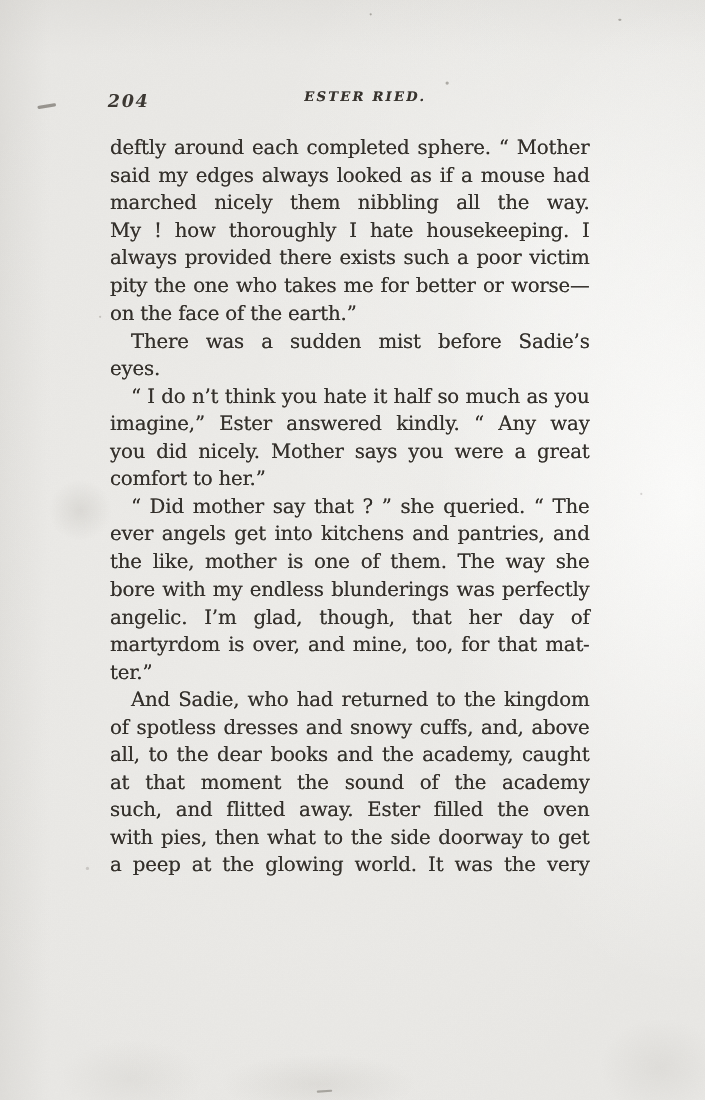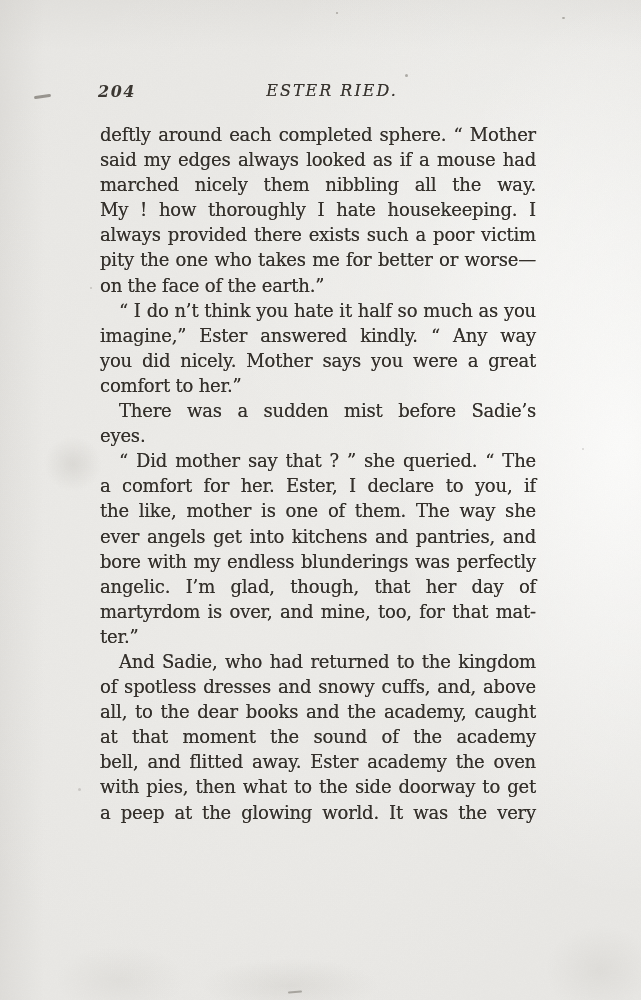--- a/index.html
+++ b/index.html
@@ -21,21 +21,21 @@
   .grain { position: absolute; inset: 0; pointer-events: none; opacity: 0.5; }
   .header-row { position: absolute; top: 80px; left: 100px; width: 436px; height: 24px; }
   .pagenum {
     position: absolute; left: -2px; top: 2px;
     font-style: italic; font-weight: 700; font-size: 16px;
     letter-spacing: 1.5px; color: #3b3732;
   }
   .running-title {
     position: absolute; left: calc(50% + 14px); top: 1px;
     transform: translateX(-50%);
-    font-style: italic; font-weight: 400; font-size: 16px;
+    font-style: italic; font-weight: 700; font-size: 12px;
     letter-spacing: 2px; white-space: nowrap; color: #37332e;
     text-shadow: 0 0 0.5px rgba(55,51,46,0.65);
   }
   .body-text {
     position: absolute; top: 122px; left: 100px; width: 436px;
     font-size: 18px; line-height: 25.1px; letter-spacing: -0.2px;
     text-shadow: 0 0 0.5px rgba(49,45,40,0.7);
   }
   .para { margin: 0; }
   .line { text-align: justify; text-align-last: justify; white-space: normal; }
@@ -88,45 +88,44 @@
       <div class="para">
         <div class="line">deftly around each completed sphere.  “ Mother</div>
         <div class="line">said my edges always looked as if a mouse had</div>
         <div class="line">marched nicely them nibbling all the way.</div>
         <div class="line">My !  how thoroughly I hate housekeeping.  I</div>
         <div class="line">always provided there exists such a poor victim</div>
         <div class="line">pity the one who takes me for better or worse—</div>
         <div class="line endline">on the face of the earth.”</div>
       </div>
       <div class="para">
+        <div class="line firstline">There was a sudden mist before Sadie’s</div>
+        <div class="line endline">eyes.</div>
+      </div>
+      <div class="para">
         <div class="line firstline">“ I do n’t think you hate it half so much as you</div>
         <div class="line">imagine,” Ester answered kindly.  “ Any way</div>
         <div class="line">you did nicely.  Mother says you were a great</div>
         <div class="line endline">comfort to her.”</div>
       </div>
       <div class="para">
-        <div class="line firstline">There was a sudden mist before Sadie’s</div>
-        <div class="line endline">eyes.</div>
-      </div>
-      <div class="para">
         <div class="line firstline">“ Did mother say that ? ” she queried.  “ The</div>
-        <div class="line">a comfort for her.  Ester, I declare to you, if</div>
+        <div class="line">ever angels get into kitchens and pantries, and</div>
         <div class="line">the like, mother is one of them.  The way she</div>
-        <div class="line">ever angels get into kitchens and pantries, and</div>
         <div class="line">bore with my endless blunderings was perfectly</div>
         <div class="line">angelic.  I’m glad, though, that her day of</div>
         <div class="line">martyrdom is over, and mine, too, for that mat-</div>
         <div class="line endline">ter.”</div>
       </div>
       <div class="para">
         <div class="line firstline">And Sadie, who had returned to the kingdom</div>
         <div class="line">of spotless dresses and snowy cuffs, and, above</div>
         <div class="line">all, to the dear books and the academy, caught</div>
         <div class="line">at that moment the sound of the academy</div>
-        <div class="line">bell, and flitted away.  Ester academy the oven</div>
+        <div class="line">such, and flitted away.  Ester filled the oven</div>
         <div class="line">with pies, then what to the side doorway to get</div>
         <div class="line">a peep at the glowing world.  It was the very</div>
       </div>
     </div>
 
   <div class="smudge sm-left-mid"></div>
   <div class="smudge sm-bottom-center"></div>
   <div class="smudge sm-bottom-left"></div>
   <div class="smudge sm-bottom-right"></div>
   <div class="smudge edge-dash"></div>

